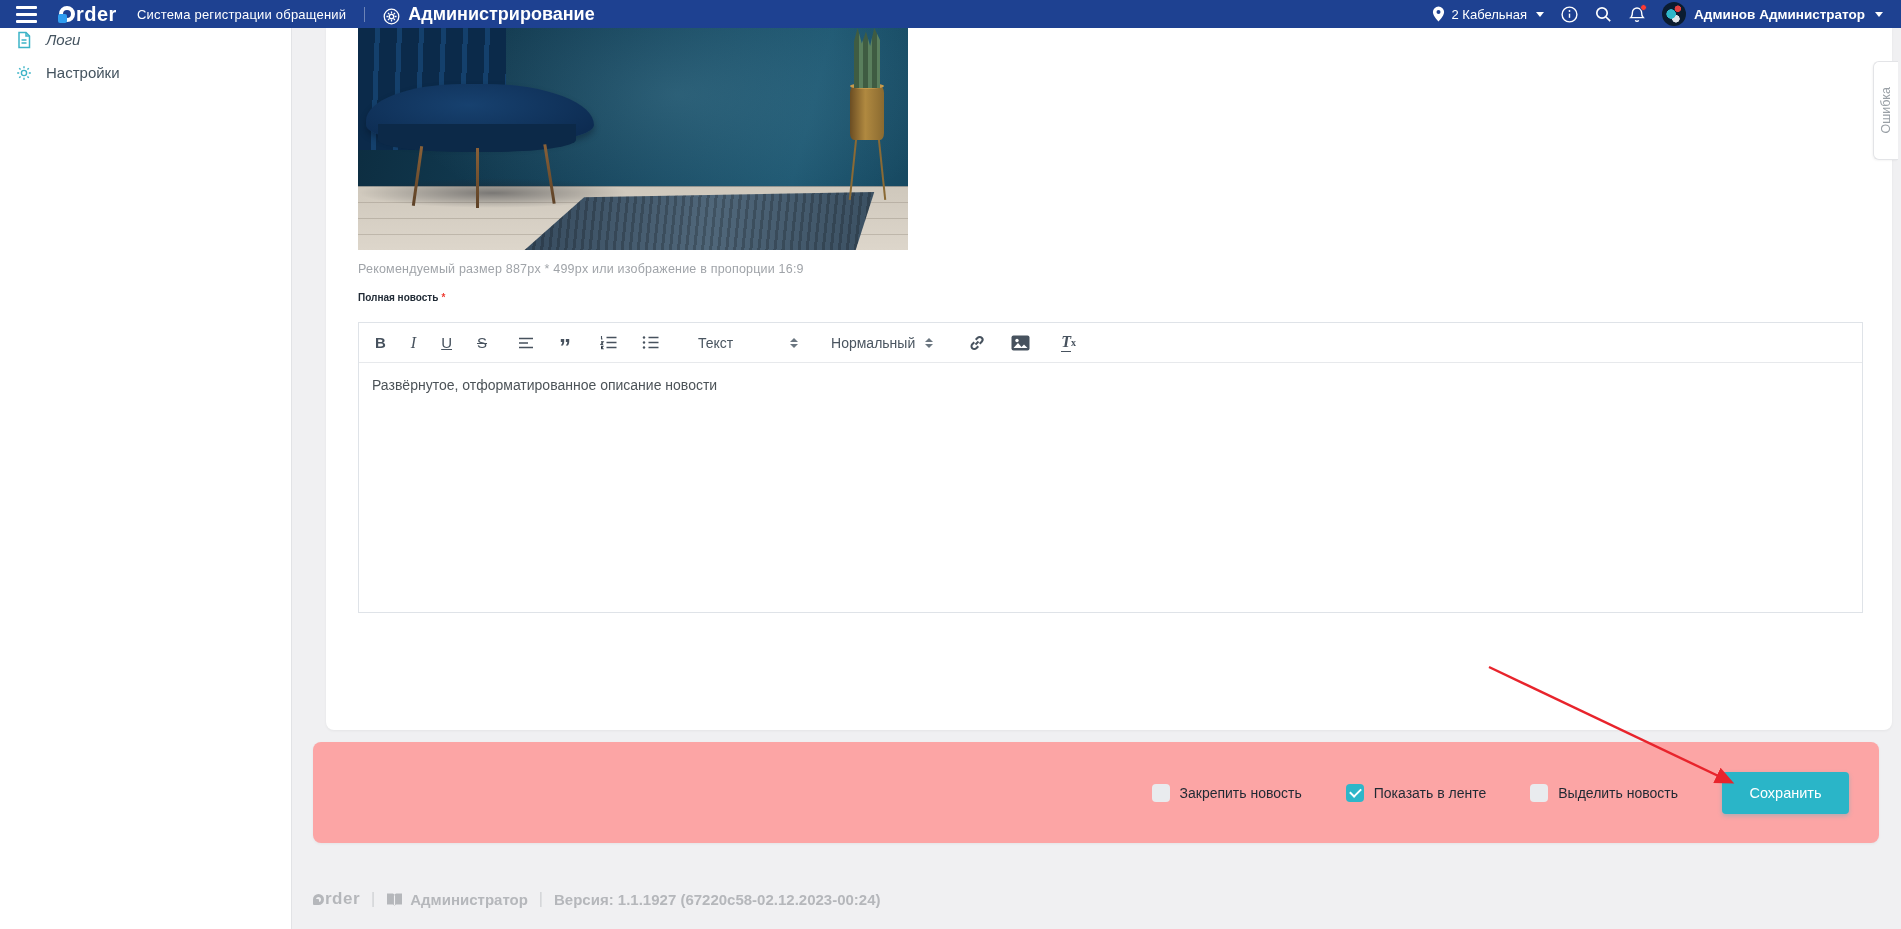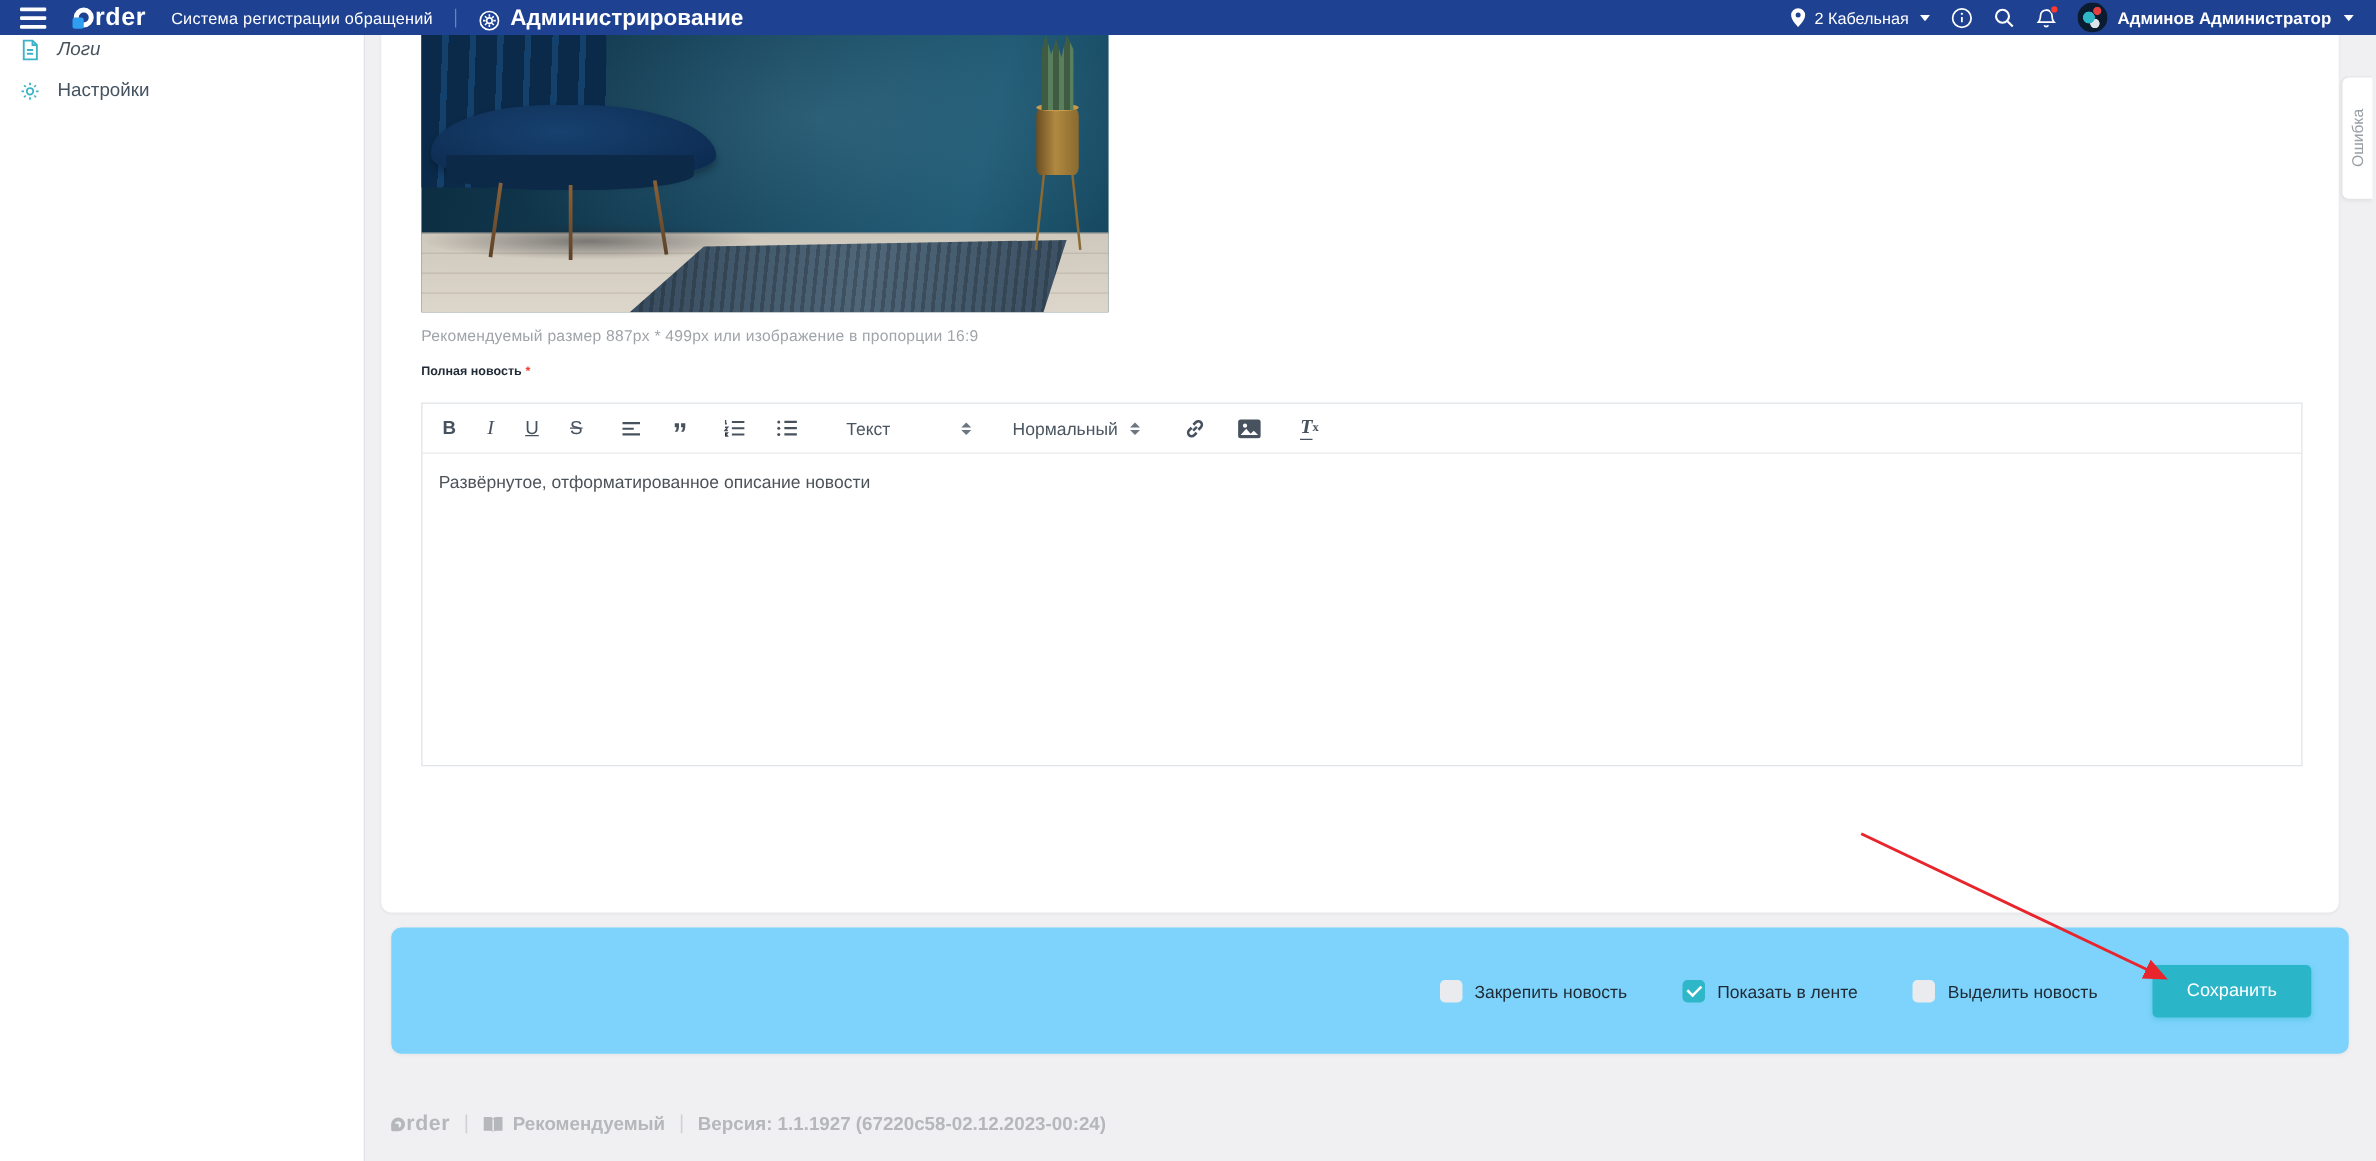--- a/index.html
+++ b/index.html
@@ -38,21 +38,21 @@
 
   
   .sidebar { position:absolute; top:28px; left:0; bottom:0; width:292px; background:#fff;
              border-right:1px solid #e2e3e6; z-index:20; padding-top:0; }
   .side-item { display:flex; align-items:center; gap:13px; height:33px; padding-left:15px;
                cursor:pointer; color:#44535f; font-size:15px; }
   .side-item:first-child { margin-top:-5px;font-style:italic; }
   .side-item svg { flex:0 0 auto; }
 
   
-  .main-card { position:absolute; left:305px; top:28px; width:1566px; height:702px; background:#fff;
+  .main-card { position:absolute; left:326px; top:28px; width:1566px; height:702px; background:#fff;
                border-radius:0 0 8px 8px; box-shadow:0 1px 3px rgba(0,0,0,.05); z-index:10; }
 
   
   .photo { position:absolute; left:32px; top:0; width:550px; height:222px; overflow:hidden; cursor:pointer; }
   .ph-wall { position:absolute; inset:0;
              background:
                radial-gradient(ellipse at 58% 30%, rgba(130,190,210,.20), transparent 62%),
                linear-gradient(105deg,#0c2b3e,#14425a 45%,#1d5670 78%,#16475f); }
   .ph-floor { position:absolute; left:0; right:0; bottom:0; height:64px;
               background:
@@ -110,21 +110,21 @@
   .updown { display:flex; flex-direction:column; gap:2px; margin-left:10px; }
   .updown i { width:0; height:0; border-left:4px solid transparent; border-right:4px solid transparent; }
   .updown i.up { border-bottom:4.5px solid #6b7680; }
   .updown i.dn { border-top:4.5px solid #6b7680; }
   .tb-tx { font-family:"Liberation Serif", serif; font-style:italic; font-weight:600; font-size:16px; }
   .tb-tx .t { border-bottom:1.6px solid #47525e; padding-bottom:1px; }
   .tb-tx sub { font-size:10px; font-weight:700; font-style:normal; }
   .ed-body { padding:14px 13px; font-size:14px; color:#4c5358; cursor:text; height:249px; }
 
   
-  .action-card { position:absolute; left:313px; top:742px; width:1566px; height:101px; background:#7dd3fc;
+  .action-card { position:absolute; left:313px; top:742px; width:1566px; height:101px; background:#fca5a5;
                  border-radius:8px; box-shadow:0 1px 3px rgba(0,0,0,.05); z-index:10;
                  display:flex; align-items:center; justify-content:flex-end; gap:44px; padding-right:30px; }
   .chk-group { display:flex; align-items:center; gap:10px; cursor:pointer; }
   .checkbox { width:18px; height:18px; border-radius:4px; background:#e9ebee; position:relative; flex:0 0 auto; }
   .checkbox.checked { background:#2eb6c9; }
   .checkbox.checked::after { content:""; position:absolute; left:4px; top:4.5px; width:9px; height:5px;
                              border-left:2.2px solid #fff; border-bottom:2.2px solid #fff; transform:rotate(-45deg); }
   .chk-label { font-size:14px; color:#1f2933; }
   .save-btn { width:127px; height:42px; border:none; border-radius:4px; background:#2ab5c8; color:#fff;
               font-size:14.5px; font-family:"Liberation Sans", sans-serif; cursor:pointer;
@@ -291,21 +291,21 @@
     <span class="f-brand">
       <span class="f-oring"></span>
       <span class="f-btxt">rder</span>
     </span>
     <span class="f-sep">|</span>
     <span class="f-docs">
       <svg width="17" height="15" viewBox="0 0 17 15" fill="#b5b7bb">
         <path d="M1 1.5h5.2c1 0 2.3.6 2.3 1.8 0-1.2 1.3-1.8 2.3-1.8H16v11h-5.2c-1 0-2.3.6-2.3 1.6 0-1-1.3-1.6-2.3-1.6H1z"></path>
         <path d="M8.5 3.3v10" stroke="#f0f0f2" stroke-width="1.1"></path>
       </svg>
-      <span>Рекомендуемый</span>
+      <span>Администратор</span>
     </span>
     <span class="f-sep">|</span>
     <span>Версия: 1.1.1927 (67220c58-02.12.2023-00:24)</span>
   </footer>
 
   <div class="error-tab">
     <span>Ошибка</span>
   </div>
 
   <header class="topbar">

